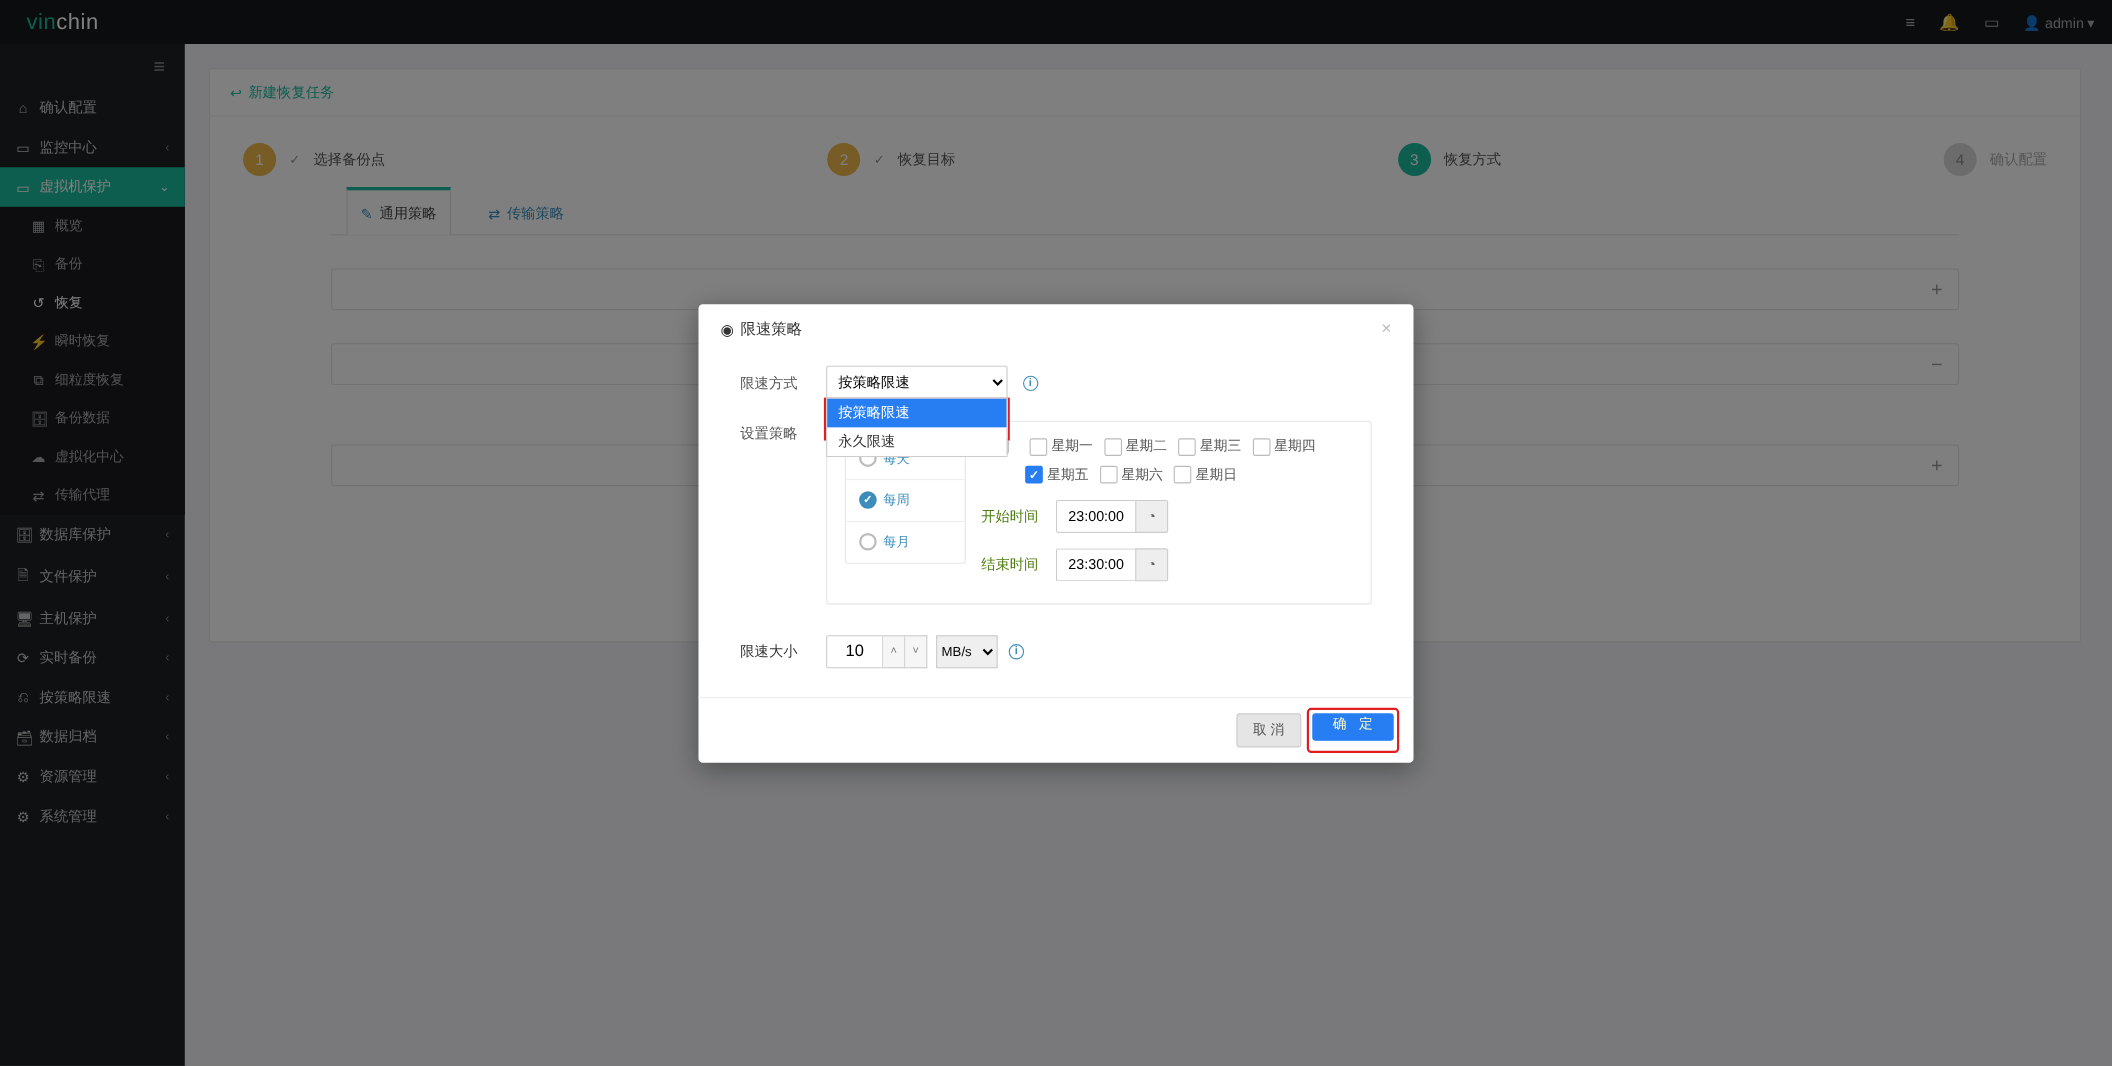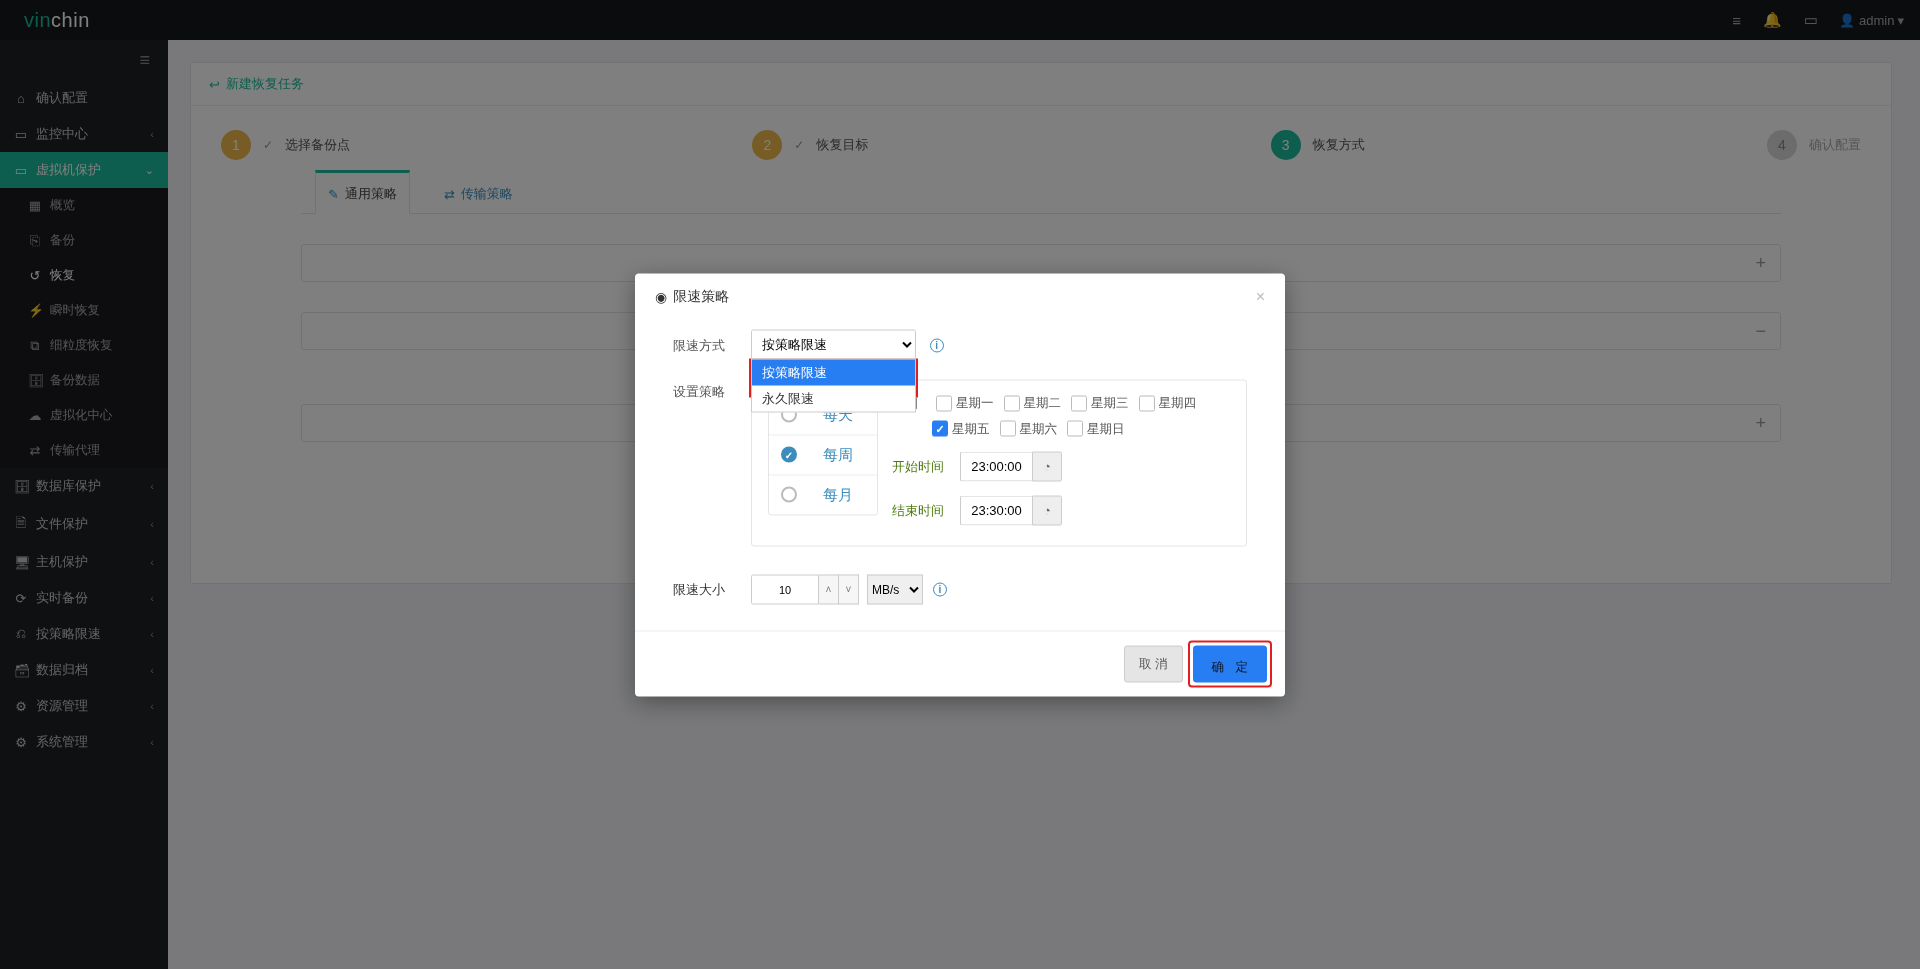--- a/index.html
+++ b/index.html
@@ -73,21 +73,21 @@
 
   .dropdown-open{ position:relative; display:inline-block;}
   .dropdown-list{ position:absolute; top:29px; left:0; width:165px; background:#fff; border:1px solid #ccc; z-index:5;}
   .dropdown-list .opt{ padding:4px 10px; font-size:13px;}
   .dropdown-list .opt.hl{ background:#277ef3; color:#fff;}
   .red-box{ position:absolute; border:2px solid #e02020; pointer-events:none;}
   .red-box.dropdown{ top:29px; left:-2px; width:169px; height:39px; }
 
   .policy-panel{ border:1px solid #e5e5e5; border-radius:3px; margin-top:4px; display:flex; padding:14px 16px 20px; gap:14px; align-items:flex-start;}
   .freq-col{ border:1px solid #e5e5e5; border-radius:3px; width:110px; }
-  .freq-item{ display:flex; align-items:center; gap:26px; padding:10px 12px; border-bottom:1px solid #eee; font-size:15px; color:#666;}
+  .freq-item{ display:flex; align-items:center; gap:6px; padding:10px 12px; border-bottom:1px solid #eee; font-size:12px; color:#666;}
   .freq-item:last-child{ border-bottom:none;}
   .radio{ width:16px; height:16px; border-radius:50%; border:2px solid #bbb; display:inline-flex; align-items:center; justify-content:center;}
   .radio.checked{ border-color:#3c8dbc; background:#3c8dbc;}
   .radio.checked::after{ content:"✓"; color:#fff; font-size:10px; font-weight:bold;}
   .freq-item.sel{ color:#3c8dbc;}
 
   .days-col{ flex:1; }
   .days-row{ display:flex; align-items:center; gap:10px; margin-bottom:8px; flex-wrap:wrap;}
   .days-label{ font-size:13px; color:#555; margin-right:8px;}
   .cb{ width:16px; height:16px; border:1px solid #bbb; border-radius:2px; display:inline-flex; align-items:center; justify-content:center; background:#fff;}
@@ -95,28 +95,28 @@
   .cb.checked::after{ content:"✓"; font-weight:bold;}
   .day-wrap{ display:flex; align-items:center; gap:4px; font-size:12.5px; color:#555;}
 
   .time-row{ display:flex; align-items:center; gap:12px; margin-top:14px;}
   .time-row .tlabel{ font-size:13px; color:#4d7c0f; width:56px; text-align:left;}
   .time-input-wrap{ display:flex;justify-content:flex-end;}
   .time-input{ width:72px; height:30px; border:1px solid #ccc; border-right:none; border-radius:2px 0 0 2px; text-align:center; font-size:13px;}
   .time-icon{ width:30px; height:30px; border:1px solid #ccc; background:#eee; display:flex; align-items:center; justify-content:center; color:#666; border-radius:0 2px 2px 0;}
 
   .size-row{ display:flex; align-items:center; margin-top:28px;}
-  .num-input{ width:68px; height:30px; border:1px solid #ccc; border-radius:2px 0 0 2px; text-align:center; font-size:11px;}
+  .num-input{ width:52px; height:30px; border:1px solid #ccc; border-radius:2px 0 0 2px; text-align:center; font-size:15px;}
   .spin{ width:40px; height:30px; display:flex;}
   .spin-btn{ flex:1; border:1px solid #ccc; border-left:none; background:#f6f6f6; display:flex; align-items:center; justify-content:center; font-size:10px; color:#777;}
   .unit-select{ margin-left:8px; width:56px; height:30px; border:1px solid #ccc; font-size:12px; }
 
   .modal-footer{ border-top:1px solid #eee; padding:14px 18px; display:flex; justify-content:flex-end; gap:10px;}
   .mbtn-cancel{ background:#e5e5e5; border-color:#ccc; color:#555;}
-  .mbtn-ok{ background:#277ef3; border-color:#277ef3; color:#0f172a; letter-spacing:4px; padding:12px 14px 6px 18px;}
+  .mbtn-ok{ background:#277ef3; border-color:#277ef3; color:#fef9c3; letter-spacing:4px; padding:0 14px 6px 18px;}
   .ok-ring{ position:relative; display:inline-block;}
   .ok-ring::after{ content:""; position:absolute; inset:-5px; border:2px solid #e02020; border-radius:4px; pointer-events:none;}
 
 </style>
 </head>
 <body>
 
 <div class="topbar">
   <div class="logo">
     <span class="v">vin</span><span>chin</span>

